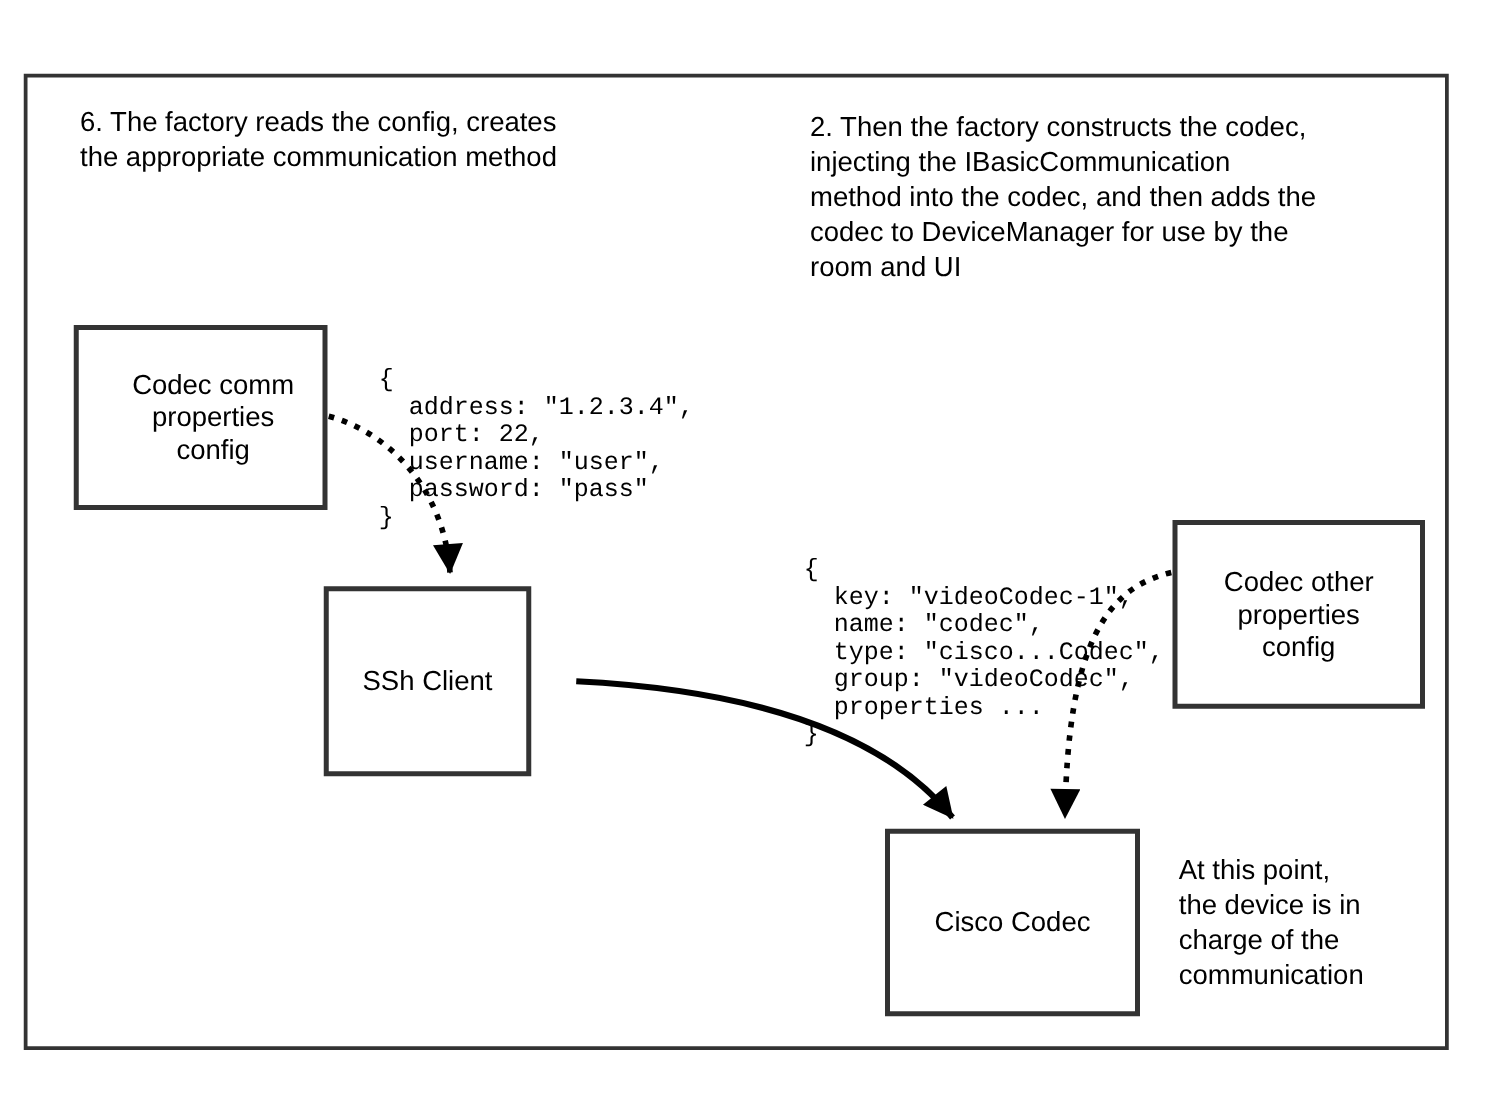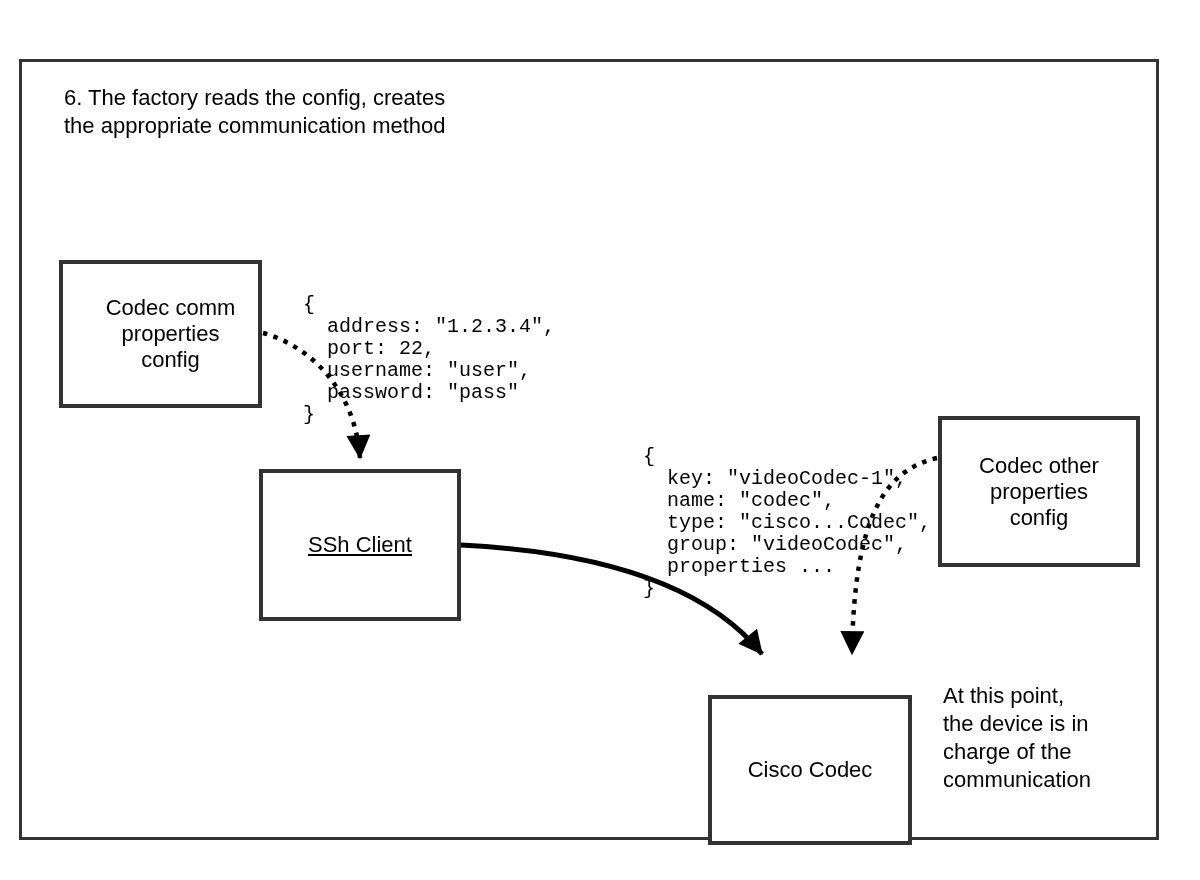--- a/index.html
+++ b/index.html
@@ -44,23 +44,23 @@
     background: #ffffff;
     display: flex;
     align-items: center;
     justify-content: center;
     text-align: center;
     font-size: 22px;
     line-height: 26px;
   }
   .node-label { white-space: pre-line; }
   .node-codec-comm  { left: 59px;  top: 260px; width: 203px; height: 148px; padding-left: 20px; }
-  .node-ssh-client  { left: 259px; top: 469px; width: 202px; height: 152px; text-decoration: underline; }
+  .node-ssh-client  { left: 259px; top: 469px; width: 166px; height: 152px; }
   .node-codec-other { left: 938px; top: 384px; width: 202px; height: 151px; margin-top: 32px; }
-  .node-cisco-codec { left: 708px; top: 663px; width: 204px; height: 150px; margin-top: 32px; }
+  .node-cisco-codec { left: 708px; top: 663px; width: 204px; height: 150px; }
   pre.code {
     position: absolute;
     margin: 0;
     font-family: "Liberation Mono", "DejaVu Sans Mono", monospace;
     font-size: 20px;
     line-height: 22px;
     white-space: pre;
     color: #000000;
   }
   .code-comm  { left: 303px; top: 294px; }
@@ -77,20 +77,25 @@
 </head>
 <body>
 
 <div class="canvas">
 
   <div class="frame"></div>
 
   <div class="note note-step1">6. The factory reads the config, creates
 the appropriate communication method</div>
 
+  <div class="note note-step2">2. Then the factory constructs the codec,
+injecting the IBasicCommunication
+method into the codec, and then adds the
+codec to DeviceManager for use by the
+room and UI</div>
 
   <div class="note note-final">At this point,
 the device is in
 charge of the
 communication</div>
 
   <pre class="code code-comm">{
   address: "1.2.3.4",
   port: 22,
   username: "user",

